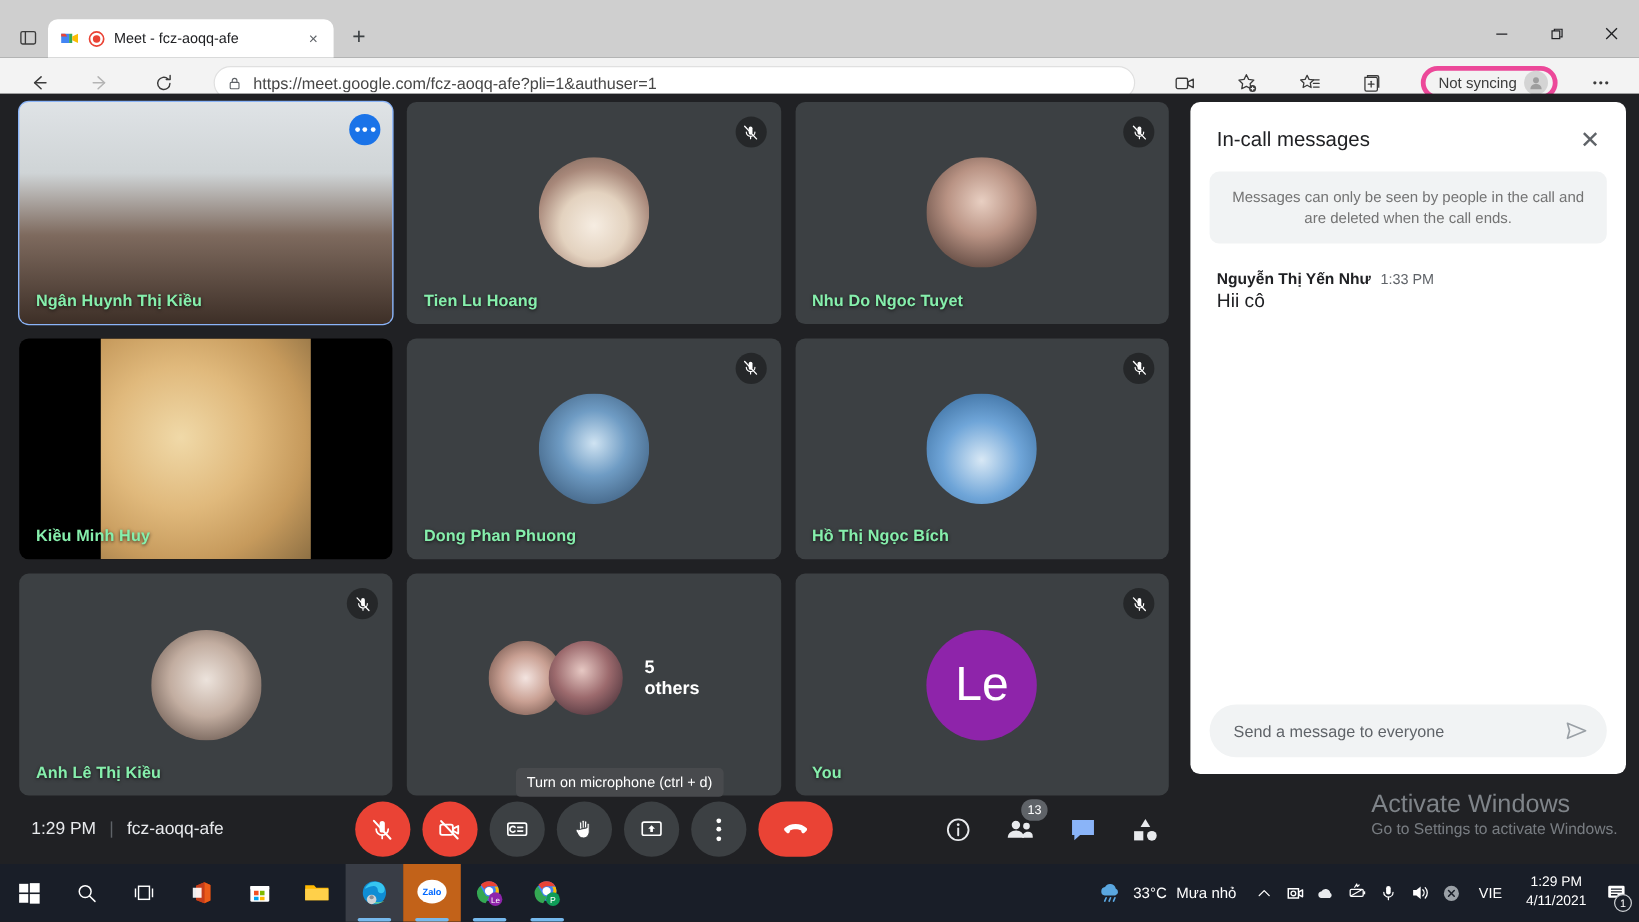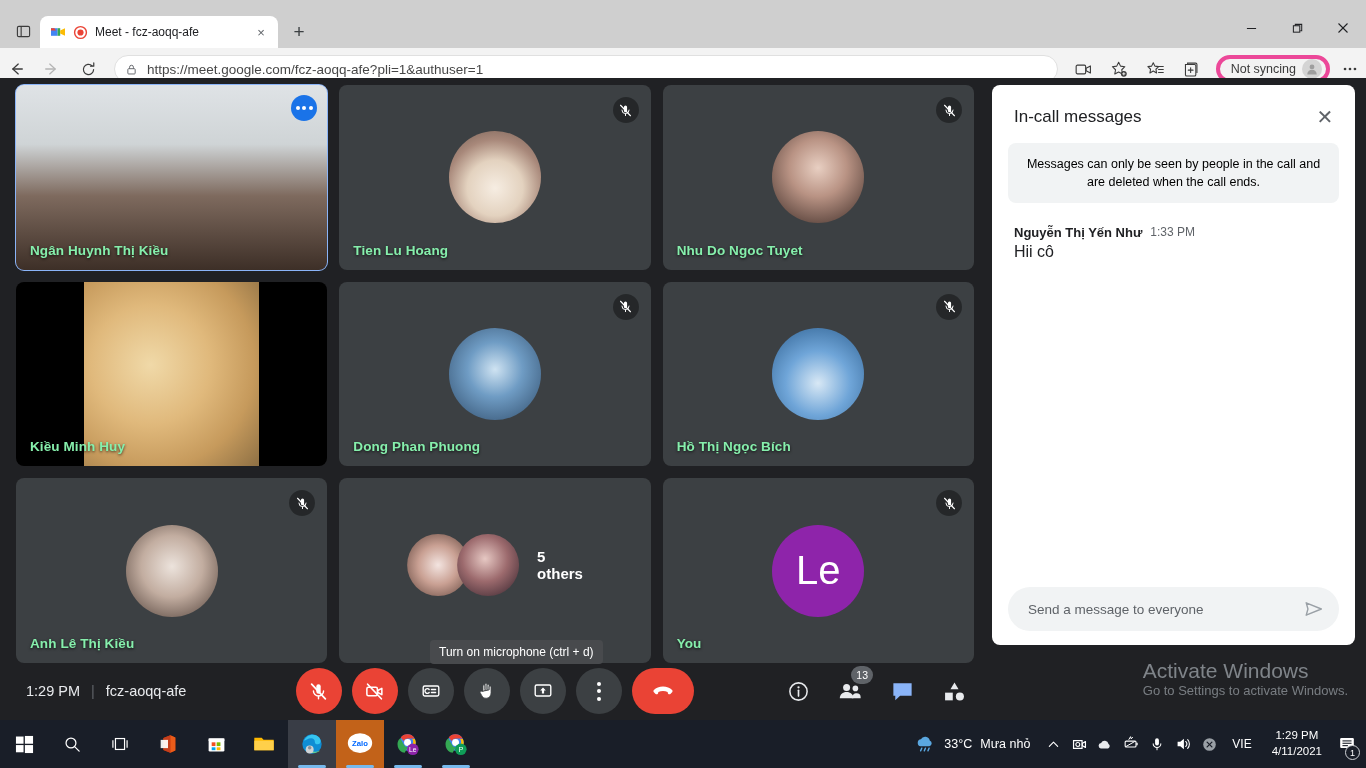--- a/index.html
+++ b/index.html
@@ -43,21 +43,21 @@
     color: #3c4043; font-size: 19px; font-weight: 300;
   }
   .winctrls { margin-left: auto; display: flex; height: 36px; }
   .winbtn {
     width: 46px; height: 32px; display: flex; align-items: center; justify-content: center;
     color: #202124;
   }
 
   .toolbar {
     height: 42px; background: #f3f3f3;
-    display: flex; align-items: center; padding: 0 0; gap: 4px;
+    display: flex; align-items: center; padding: 0 16px; gap: 20px;
   }
   .tb-icon {
     width: 32px; height: 32px; border-radius: 4px;
     display: flex; align-items: center; justify-content: center;
     color: #3b3b3b; flex: none;
   }
   .tb-icon.dim { color: #b4b4b4; }
   .omnibox {
     flex: 1 1 auto; height: 28px; margin: 0 6px;
     background: #ffffff; border: 1px solid #e0e0e0; border-radius: 14px;
@@ -208,24 +208,24 @@
   }
   .chat-head {
     display: flex; align-items: center; justify-content: space-between;
     padding: 22px 18px 12px 22px;
   }
   .chat-title { font-size: 17px; color: #202124; }
   .chat-close { font-size: 20px; color: #5f6368; line-height: 1; width: 24px; text-align: center; }
   .chat-notice {
     margin: 4px 16px 0 16px; background: #f1f3f4; border-radius: 8px;
     padding: 12px 16px; text-align: center;
-    font-size: 12.5px; color: #000000; line-height: 1.45;
+    font-size: 12.5px; color: #737373; line-height: 1.45;
   }
   .chat-body { flex: 1 1 auto; padding: 22px 22px 0 22px; overflow: hidden; }
-  .msg-head { display: flex; align-items: flex-start; gap: 8px; }
+  .msg-head { display: flex; align-items: flex-end; gap: 8px; }
   .msg-author { font-size: 13px; font-weight: bold; color: #202124; }
   .msg-time { font-size: 12px; color: #5f6368; }
   .msg-text { font-size: 16px; color: #202124; margin-top: 3px; }
   .chat-foot { padding: 0 16px 14px 16px; }
   .chat-input {
     height: 44px; background: #f1f3f4; border-radius: 22px;
     display: flex; align-items: center; padding: 0 14px 0 20px; gap: 10px;
   }
   .chat-input .ph-txt { flex: 1 1 auto; font-size: 13.5px; color: #5f6368; }
 

